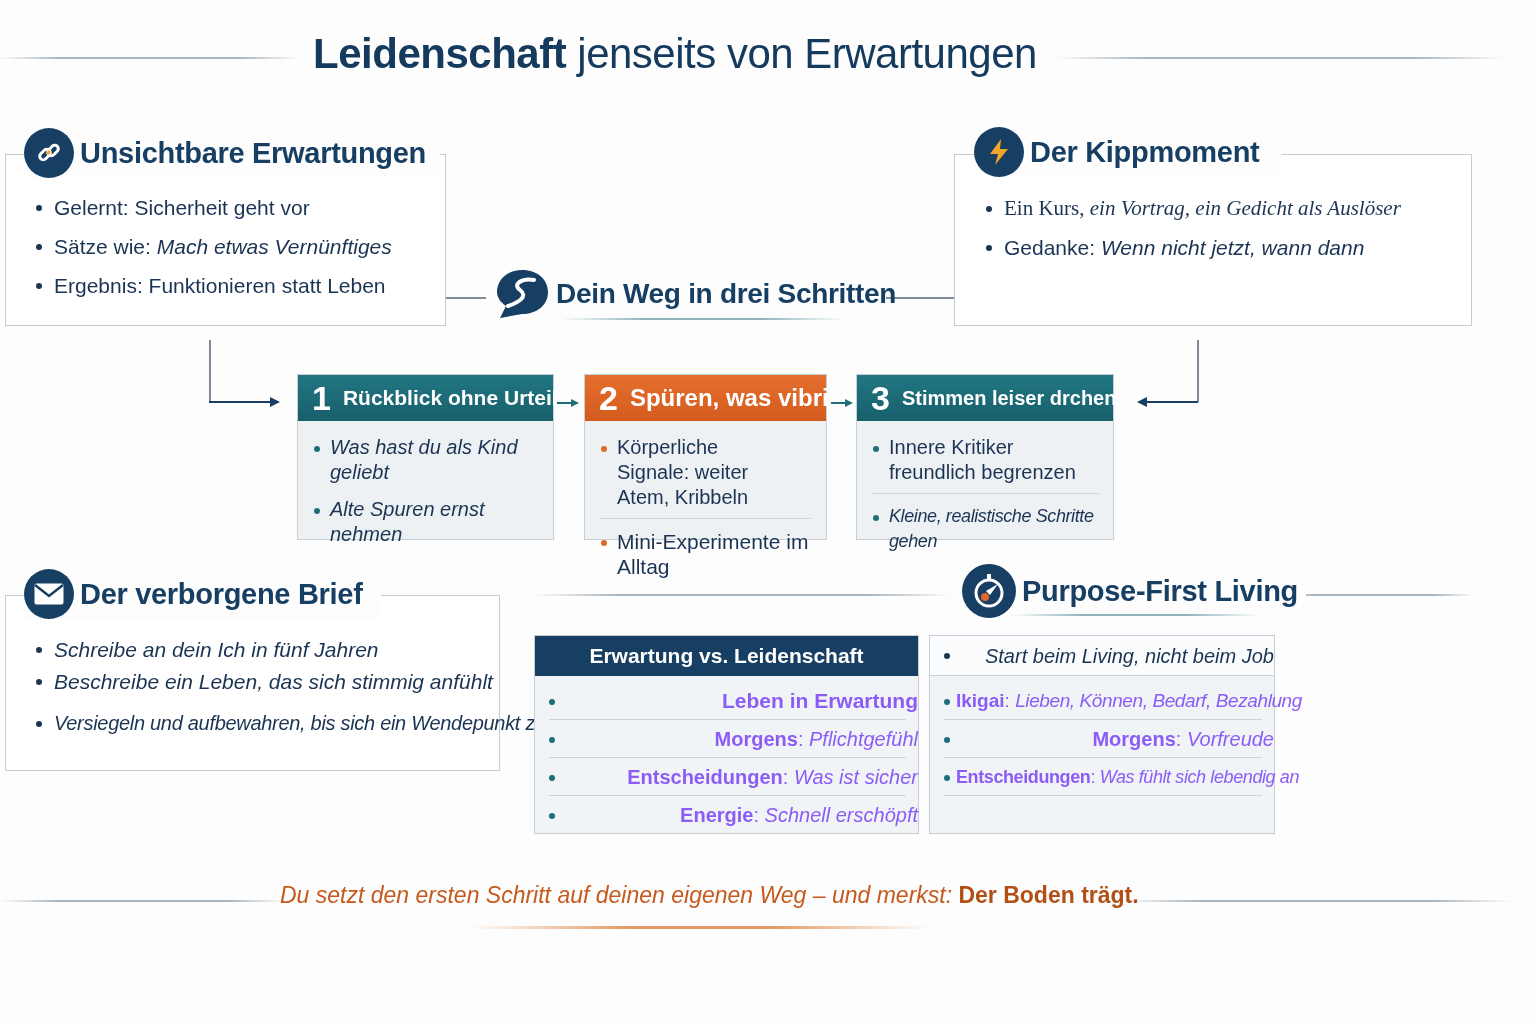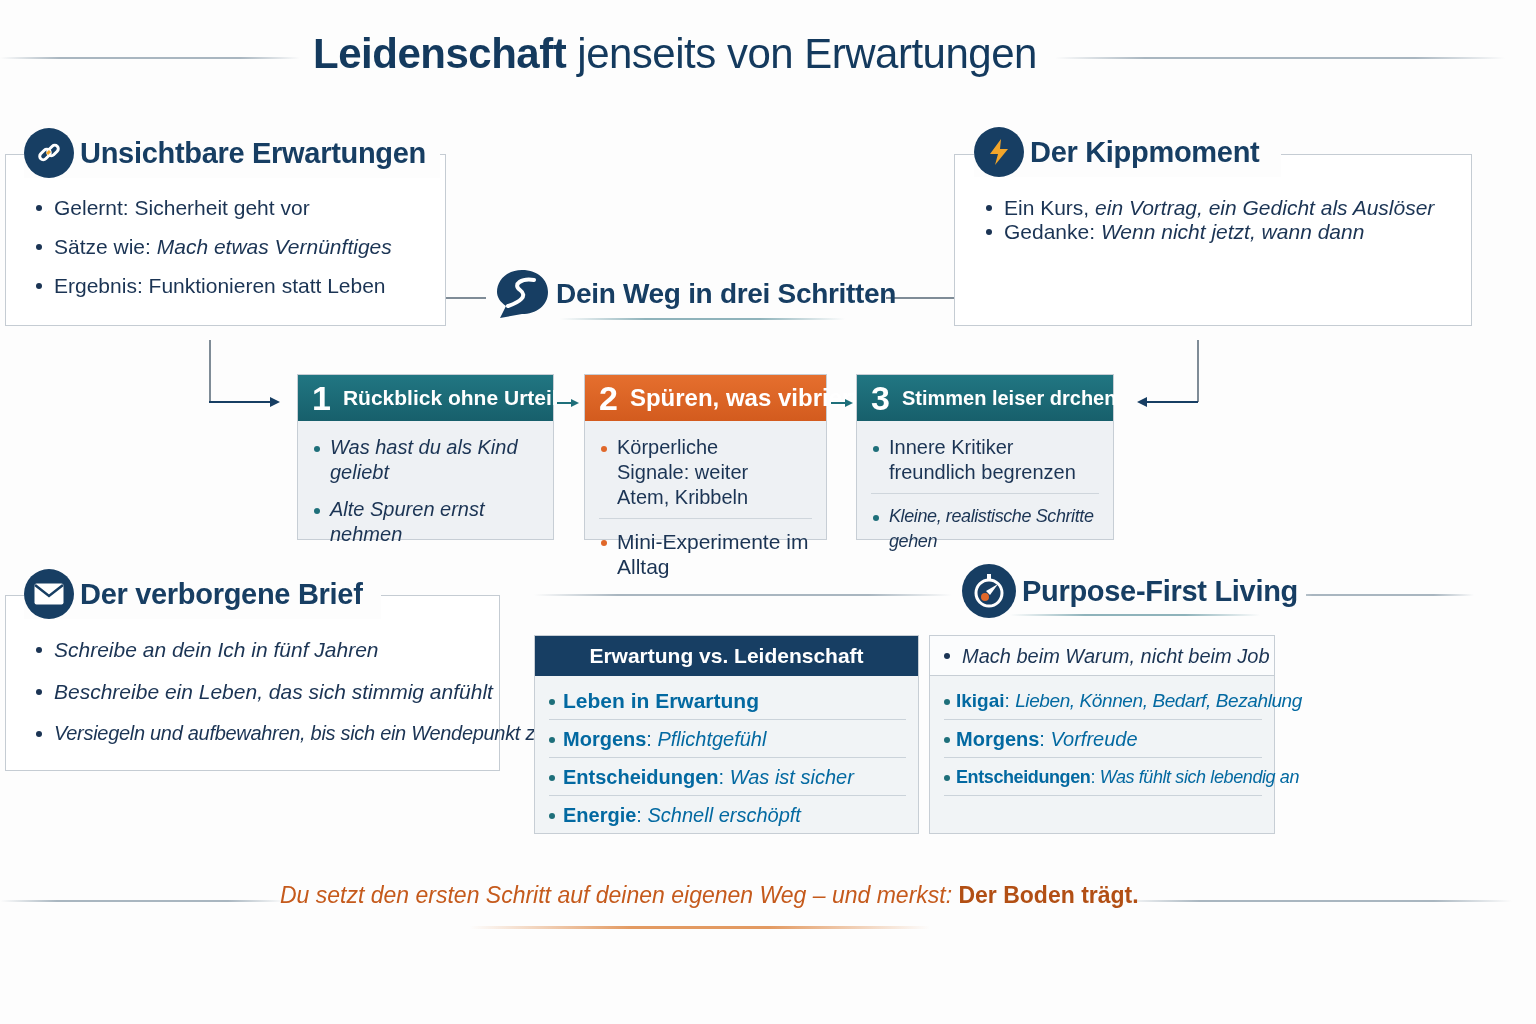--- a/index.html
+++ b/index.html
@@ -28,23 +28,23 @@
   .step-head { height: 46px; display: flex; align-items: center; padding-left: 14px; color: #fff; }
   .step-num { font-size: 34px; font-weight: 700; margin-right: 12px; }
   .step-label { font-size: 21px; font-weight: 700; white-space: nowrap; }
   .step-body { padding: 14px 14px 0 14px; }
   .step-item { position: relative; padding-left: 18px; font-size: 20px; font-style: italic; color: #1b3454; line-height: 25px; }
   .step-item::before { content: ""; position: absolute; left: 2px; top: 11px; width: 6px; height: 6px; border-radius: 50%; background: #1e6f7a; }
   .step.orange .step-item::before { background: #e0682a; }
   .step-sep { height: 1px; background: #cfd6dc; margin: 8px 0 10px 0; }
 
   
-  .cmp { position: absolute; border: 1.5px solid #c7ced5; background: #f1f4f6; }
+  .cmp { position: absolute; border: 1.5px solid #c7ced5; background: #f1f4f6; text-align: right; }
   .cmp-head { height: 40px; background: #173e63; color: #fff; font-size: 21px; font-weight: 700; display: flex; align-items: center; justify-content: center; }
-  .cmp-row { position: relative; padding-left: 28px; font-size: 20px; color: #0369a1; height: 38px; line-height: 38px; white-space: nowrap; }
+  .cmp-row { position: relative; padding-left: 28px; font-size: 20px; color: #8b5cf6; height: 38px; line-height: 38px; white-space: nowrap; }
   .cmp-row::before { content: ""; position: absolute; left: 14px; top: 17px; width: 6px; height: 6px; border-radius: 50%; background: #1e6f7a; }
   .cmp-row b { font-weight: 700; }
   .cmp-row i { font-style: italic; }
   .cmp-row .sep { position: absolute; left: 14px; right: 12px; bottom: 0; height: 1px; background: #cbd3da; }
 
   .connector { position: absolute; background: #7f8c97; }
   .arrow-head-r { position: absolute; width: 0; height: 0; border-top: 5px solid transparent; border-bottom: 5px solid transparent; border-left: 10px solid #173e63; }
   .arrow-head-l { position: absolute; width: 0; height: 0; border-top: 5px solid transparent; border-bottom: 5px solid transparent; border-right: 10px solid #173e63; }
   .arrow-head-teal { position: absolute; width: 0; height: 0; border-top: 4px solid transparent; border-bottom: 4px solid transparent; border-left: 8px solid #1e6f7a; }
 
@@ -81,21 +81,21 @@
 <div class="box" style="left:954px; top:154px; width:518px; height:172px;"></div>
 <div class="section-head" style="left:974px; top:127px; padding-right:22px;">
   <div class="icon-circle">
     <svg width="26" height="30" viewBox="0 0 26 30">
       <path d="M15 2 L4 17 H12 L9 28 L22 12 H14 Z" fill="#f2a52a"></path>
     </svg>
   </div>
   <span class="section-title">Der Kippmoment</span>
 </div>
 <ul class="bullets" style="left:984px; top:196px;">
-  <li style=""><span>Ein Kurs,</span> <span class="it">ein Vortrag, ein Gedicht als Auslöser</span></li>
+  <li style="margin-bottom:15px;font-family:Liberation Serif, serif;"><span>Ein Kurs,</span> <span class="it">ein Vortrag, ein Gedicht als Auslöser</span></li>
   <li><span>Gedanke:</span> <span class="it">Wenn nicht jetzt, wann dann</span></li>
 </ul>
 
 <div class="connector" style="left:446px; top:297px; width:40px; height:1.5px;"></div>
 <div class="connector" style="left:886px; top:297px; width:68px; height:1.5px;"></div>
 <div class="section-head" style="left:494px; top:268px; background:transparent;">
   <div style="width:56px; height:52px;">
     <svg width="56" height="52" viewBox="0 0 56 52">
       <path d="M28 2 C44 2 54 12 54 24 C54 38 42 46 28 46 L6 50 L12 38 C6 34 3 29 3 24 C3 12 13 2 28 2 Z" fill="#173e63"></path>
       <path d="M40 12 C28 10 18 16 26 22 C34 28 26 34 14 38" fill="none" stroke="#fff" stroke-width="4" stroke-linecap="round"></path>
@@ -158,21 +158,21 @@
 <div class="section-head" style="left:24px; top:569px; padding-right:18px;justify-content:space-between;">
   <div class="icon-circle">
     <svg width="32" height="24" viewBox="0 0 32 24">
       <rect x="1.5" y="1.5" width="29" height="21" rx="2" fill="#fff"></rect>
       <path d="M2 3 L16 14 L30 3" fill="none" stroke="#173e63" stroke-width="2.5"></path>
     </svg>
   </div>
   <span class="section-title">Der verborgene Brief</span>
 </div>
 <ul class="bullets" style="left:34px; top:638px;">
-  <li class="it" style="margin-bottom:18px;">Schreibe an dein Ich in fünf Jahren</li>
+  <li class="it" style="margin-bottom:8px;">Schreibe an dein Ich in fünf Jahren</li>
   <li class="it" style="margin-bottom:18px;">Beschreibe ein Leben, das sich stimmig anfühlt</li>
   <li class="it" style="font-size:20px; letter-spacing:-0.3px;">Versiegeln und aufbewahren, bis sich ein Wendepunkt zeigt</li>
 </ul>
 
 <div class="title-line" style="left:534px; top:594px; width:418px; height:1.5px;"></div>
 <div class="title-line" style="left:1272px; top:594px; width:202px; height:1.5px;"></div>
 <div class="section-head" style="left:962px; top:564px; padding-right:8px;">
   <div class="icon-circle" style="width:54px; height:54px;">
     <svg width="34" height="36" viewBox="0 0 34 36">
       <rect x="15" y="1" width="4" height="5" fill="#fff"></rect>
@@ -200,21 +200,21 @@
     <div class="sep"></div>
   </div>
   <div class="cmp-row">
     <b>Energie</b>: <i>Schnell erschöpft</i>
   </div>
 </div>
 
 <div class="cmp" style="left:929px; top:635px; width:346px; height:199px;">
   <div style="height:40px; border-bottom:1.5px solid #c7ced5; background:#fbfcfd; position:relative; padding-left:32px; line-height:40px; font-size:20px; font-style:italic; color:#1b3454; white-space:nowrap;">
     <span style="position:absolute; left:14px; top:17px; width:6px; height:6px; border-radius:50%; background:#1b3454;"></span>
-    <span>Mach beim Warum, nicht beim Job</span>
+    <span>Start beim Living, nicht beim Job</span>
   </div>
   <div class="cmp-row" style="margin-top:6px; font-size:19px; padding-left:26px;">
     <b>Ikigai</b>: <i style="letter-spacing:-0.4px;">Lieben, Können, Bedarf, Bezahlung</i>
     <div class="sep"></div>
   </div>
   <div class="cmp-row" style="padding-left:26px;">
     <b>Morgens</b>: <i>Vorfreude</i>
     <div class="sep"></div>
   </div>
   <div class="cmp-row" style="font-size:18px; padding-left:26px; letter-spacing:-0.4px;">

